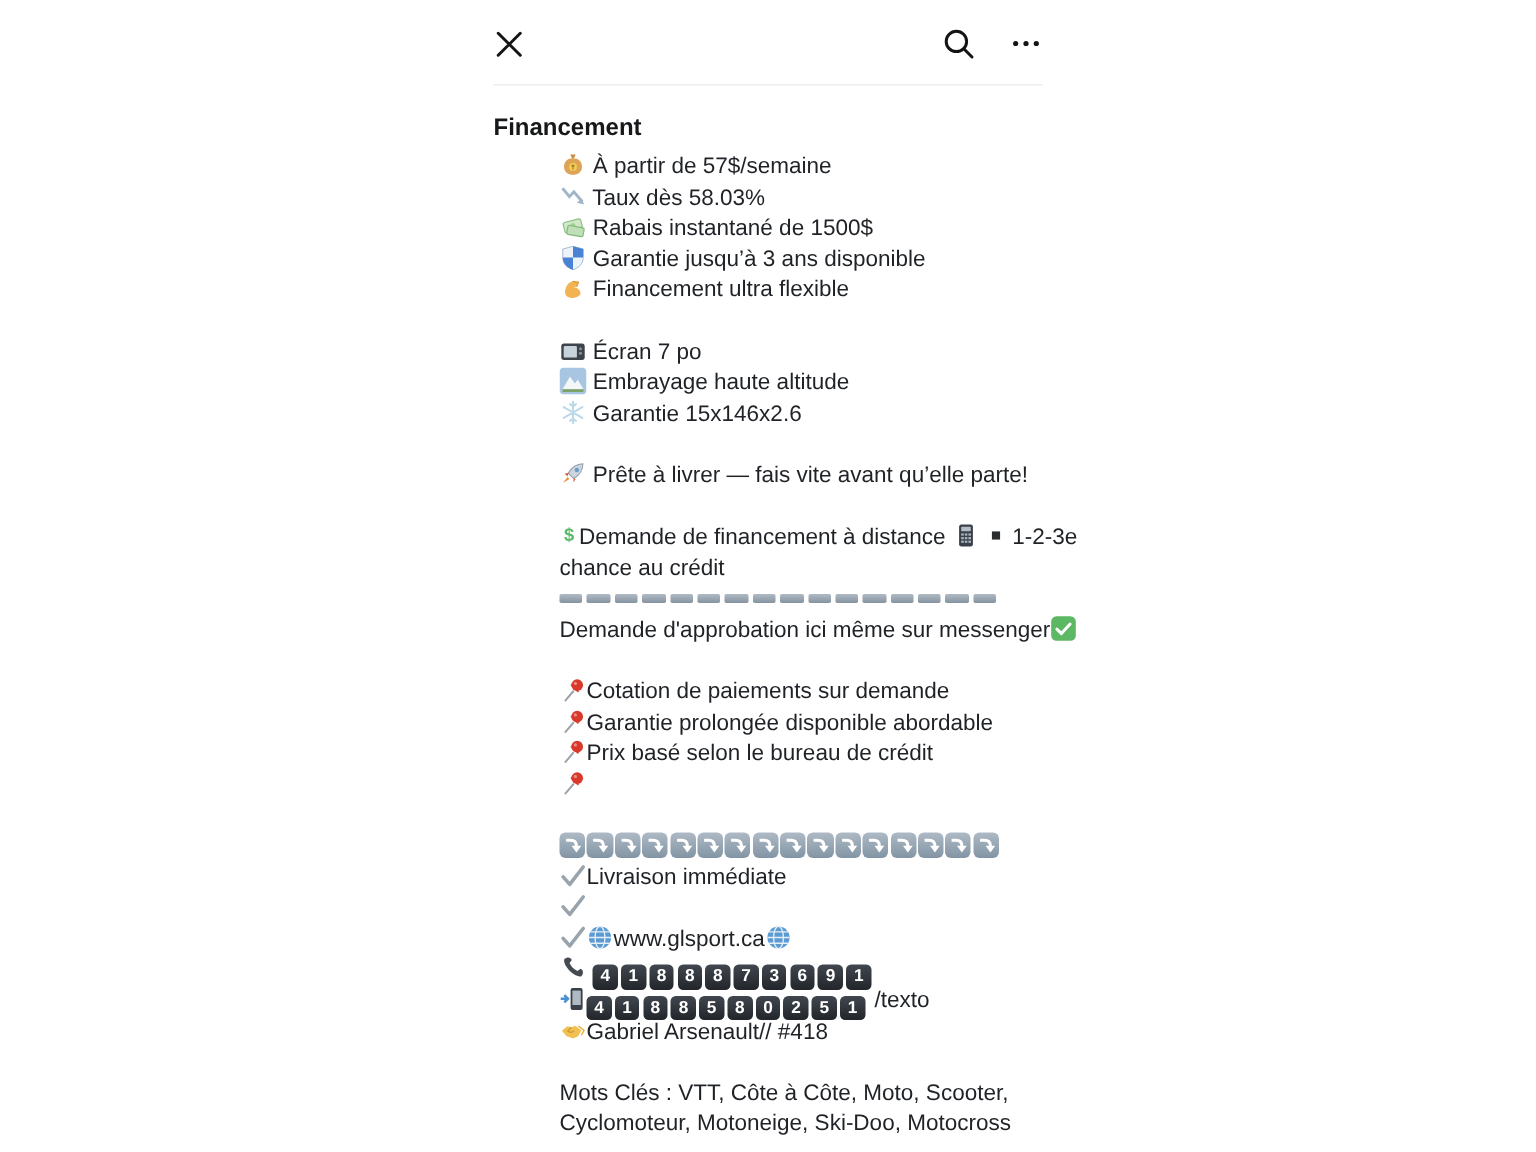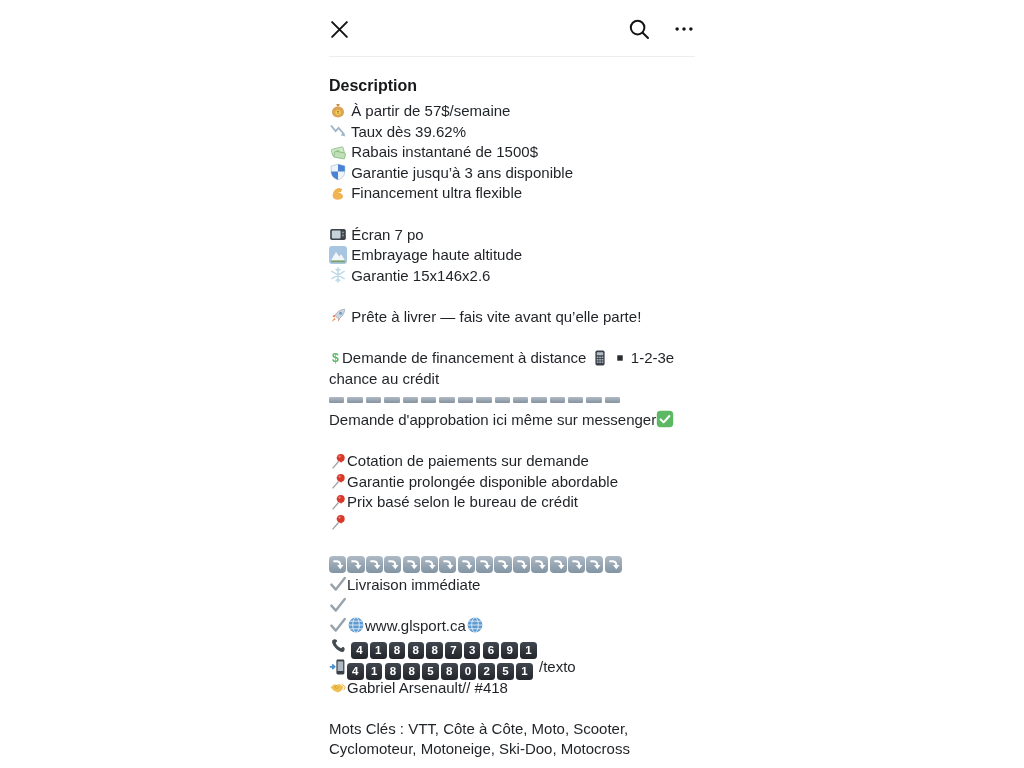--- a/index.html
+++ b/index.html
@@ -5,21 +5,21 @@
   html,body{margin:0;padding:0;}
   body{width:1024px;height:768px;background:#fff;overflow:hidden;
        font-family:"Liberation Sans",sans-serif;color:#1f2226;}
   .col{width:366px;margin:0 auto;}
   .topbar{height:57px;display:flex;align-items:center;justify-content:space-between;
           border-bottom:1px solid #ebedef;box-sizing:border-box;padding-top:2px;}
   .icon-btn{background:none;border:0;padding:0;margin:0;cursor:pointer;display:inline-flex;align-items:center;}
   .tb-right{display:flex;align-items:center;gap:22px;}
   h2.section-title{font-size:16px;font-weight:700;margin:20px 0 6px 0;color:#17181a;}
   #desc-body{font-size:15px;}
-  .line{line-height:20.6px;height:20.6px;white-space:pre;font-size:15px;color:#1f2226;}
+  .line{line-height:20.6px;height:20.6px;white-space:pre;font-size:15px;color:#1f2226;margin-left:44px;}
   .txt{white-space:pre;}
   .emo{width:18px;height:18px;display:inline-block;vertical-align:-3.5px;}
   .emo svg{width:100%;height:100%;display:block;}
   .emo-dollar{width:13px;}
   .emo-small-square{width:14px;}
   .emo-dash{width:15.4px;height:5.6px;background:linear-gradient(#b0bac4,#8593a0);
             border-radius:1.2px;margin-right:3px;vertical-align:1.5px;}
   .emo-arrow{width:17.2px;height:17.2px;background:linear-gradient(#aebac6,#8294a3);
              border-radius:4px;margin-right:1.2px;vertical-align:-4px;}
   .keycap{display:inline-flex;align-items:center;justify-content:center;
@@ -53,33 +53,33 @@
           <svg viewBox="0 0 24 24" fill="#141414">
               <circle cx="4.5" cy="12" r="1.9"></circle>
               <circle cx="12" cy="12" r="1.9"></circle>
               <circle cx="19.5" cy="12" r="1.9"></circle>
             </svg>
         </span>
       </button>
     </div>
   </div>
 
-  <h2 class="section-title">Description</h2>
+  <h2 class="section-title">Financement</h2>
 
   <div id="desc-body">
       <div class="line"><span class="emo emo-money-bag"><svg viewBox="0 0 18 18">
             <path d="M7.2 2h3.6L9.6 4.6H8.4z" fill="#c98c3f"></path>
             <path d="M9 4.5c3.6 0 6 2.3 6 5.6 0 3.4-2.7 5.4-6 5.4s-6-2-6-5.4c0-3.3 2.4-5.6 6-5.6z" fill="#dca454"></path>
             <circle cx="9" cy="10.3" r="2.6" fill="#f2cf5b"></circle>
             <path d="M9 8.6v3.4M7.9 9.5h2.2" stroke="#b07f22" stroke-width=".9" fill="none"></path>
           </svg></span><span class="txt"> À partir de 57$/semaine</span></div>
       <div class="line"><span class="emo emo-chart-down"><svg viewBox="0 0 18 18">
             <path d="M2 3.5l4.6 5.6 3-3.2 5.6 6.6" stroke="#a0b6c8" stroke-width="1.9" fill="none"></path>
             <path d="M16.4 14.4l-4.8-1.2 3.2-3z" fill="#a0b6c8"></path>
-          </svg></span><span class="txt"> Taux dès 39.62%</span></div>
+          </svg></span><span class="txt"> Taux dès 58.03%</span></div>
       <div class="line"><span class="emo emo-money-wings"><svg viewBox="0 0 18 18">
             <g transform="rotate(-14 9 9)">
               <rect x="3" y="5" width="12" height="7" rx="1" fill="#cfe9c8" stroke="#8fbf87" stroke-width=".8"></rect>
               <circle cx="9" cy="8.5" r="1.8" fill="#9fd096"></circle>
             </g>
             <g transform="rotate(10 13 13)">
               <rect x="5" y="9.5" width="11" height="6" rx="1" fill="#bfe0b6" stroke="#85b77d" stroke-width=".8"></rect>
             </g>
           </svg></span><span class="txt"> Rabais instantané de 1500$</span></div>
       <div class="line"><span class="emo emo-shield"><svg viewBox="0 0 18 18">

